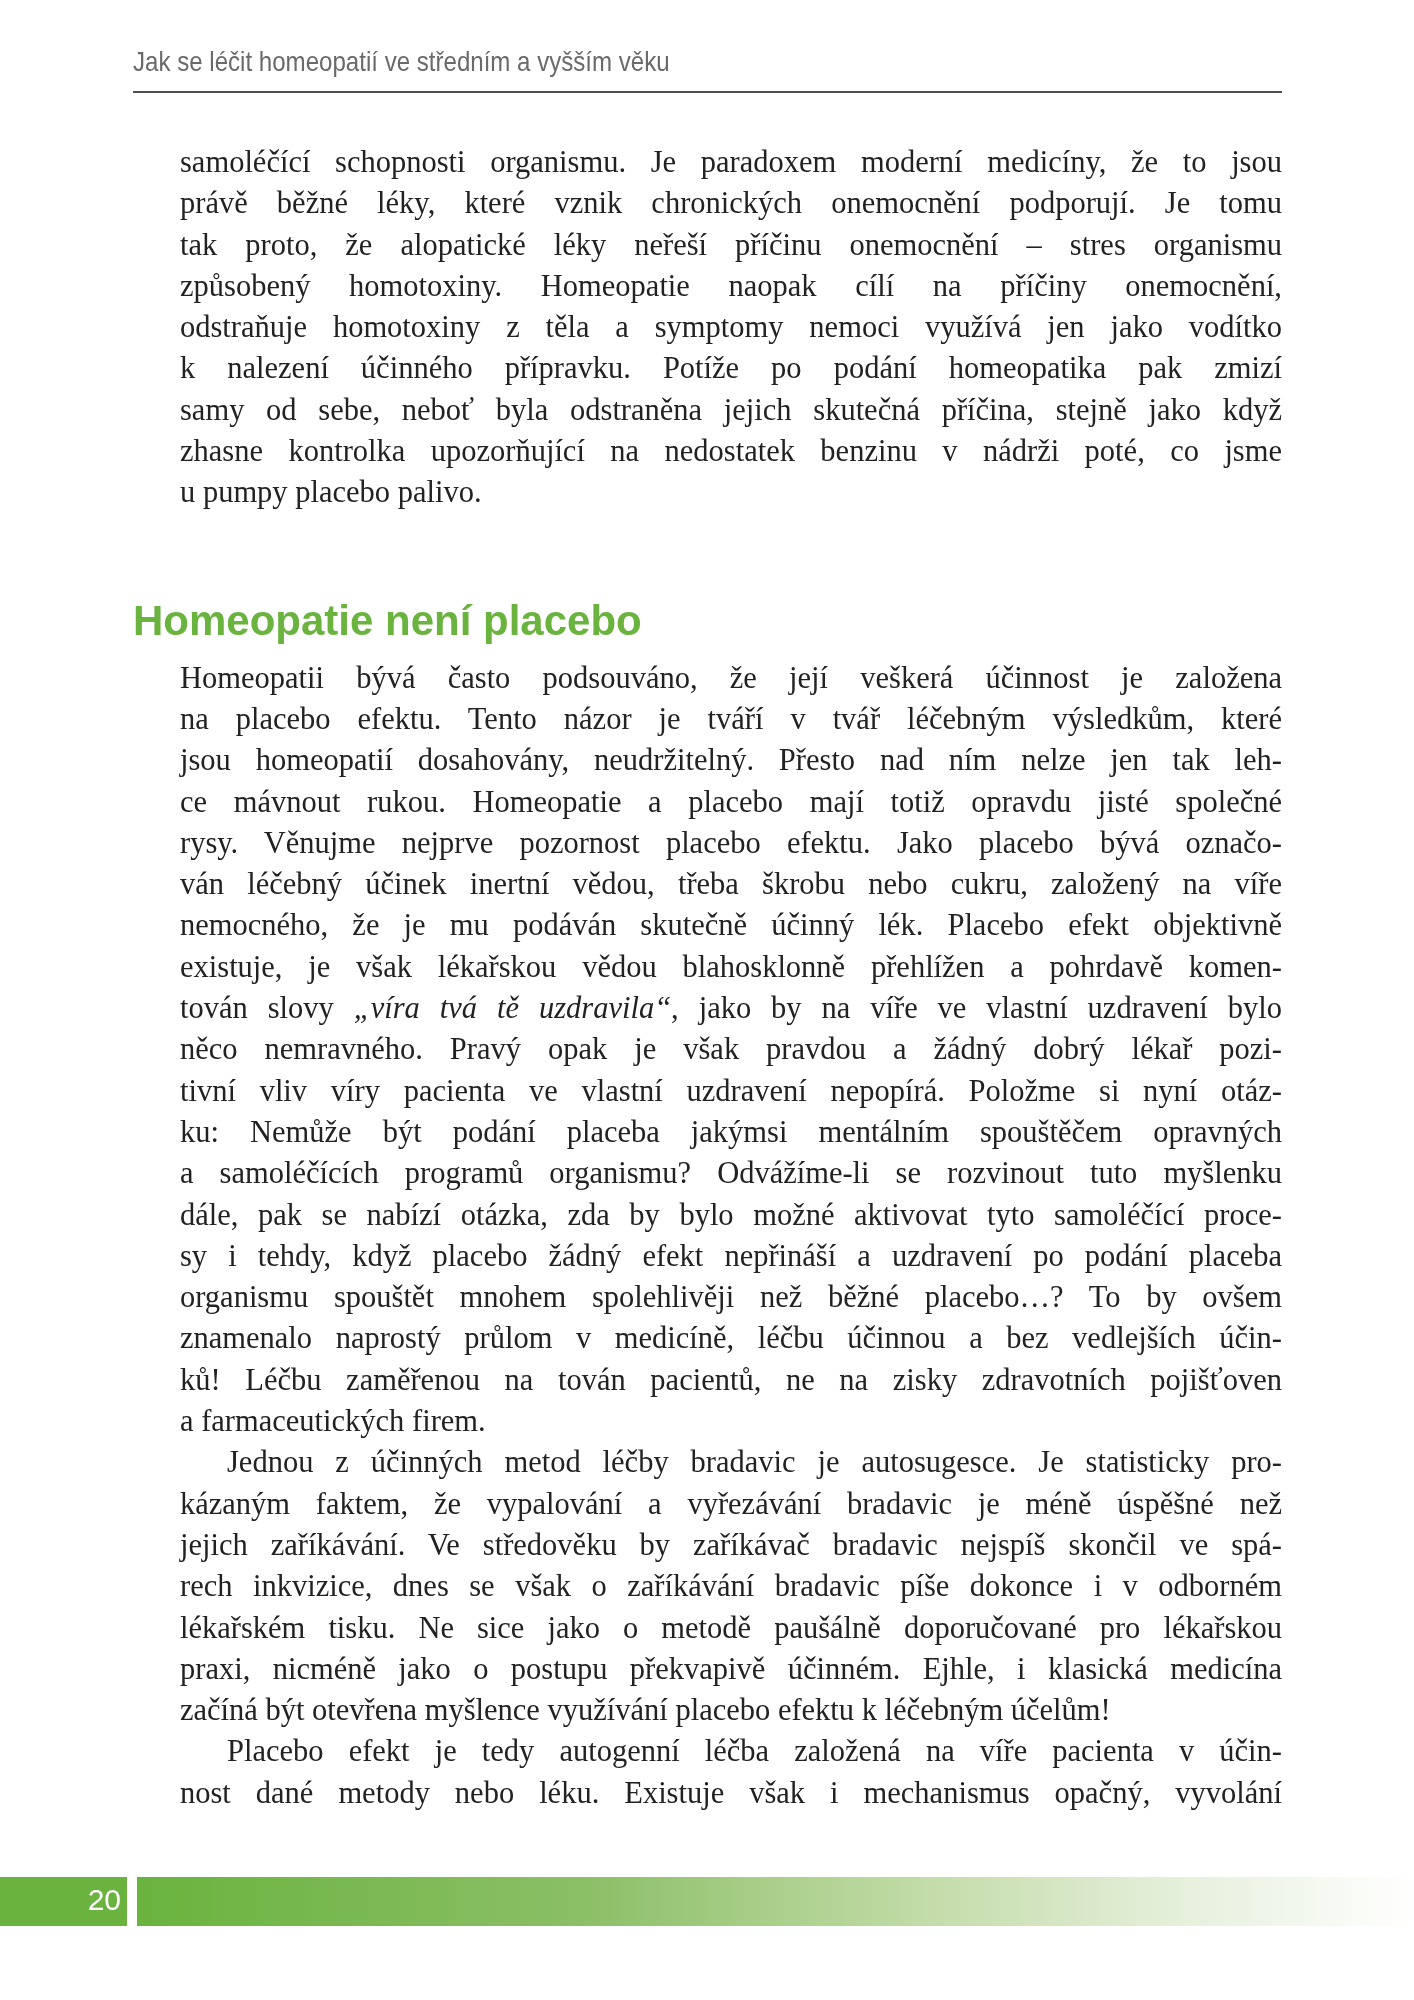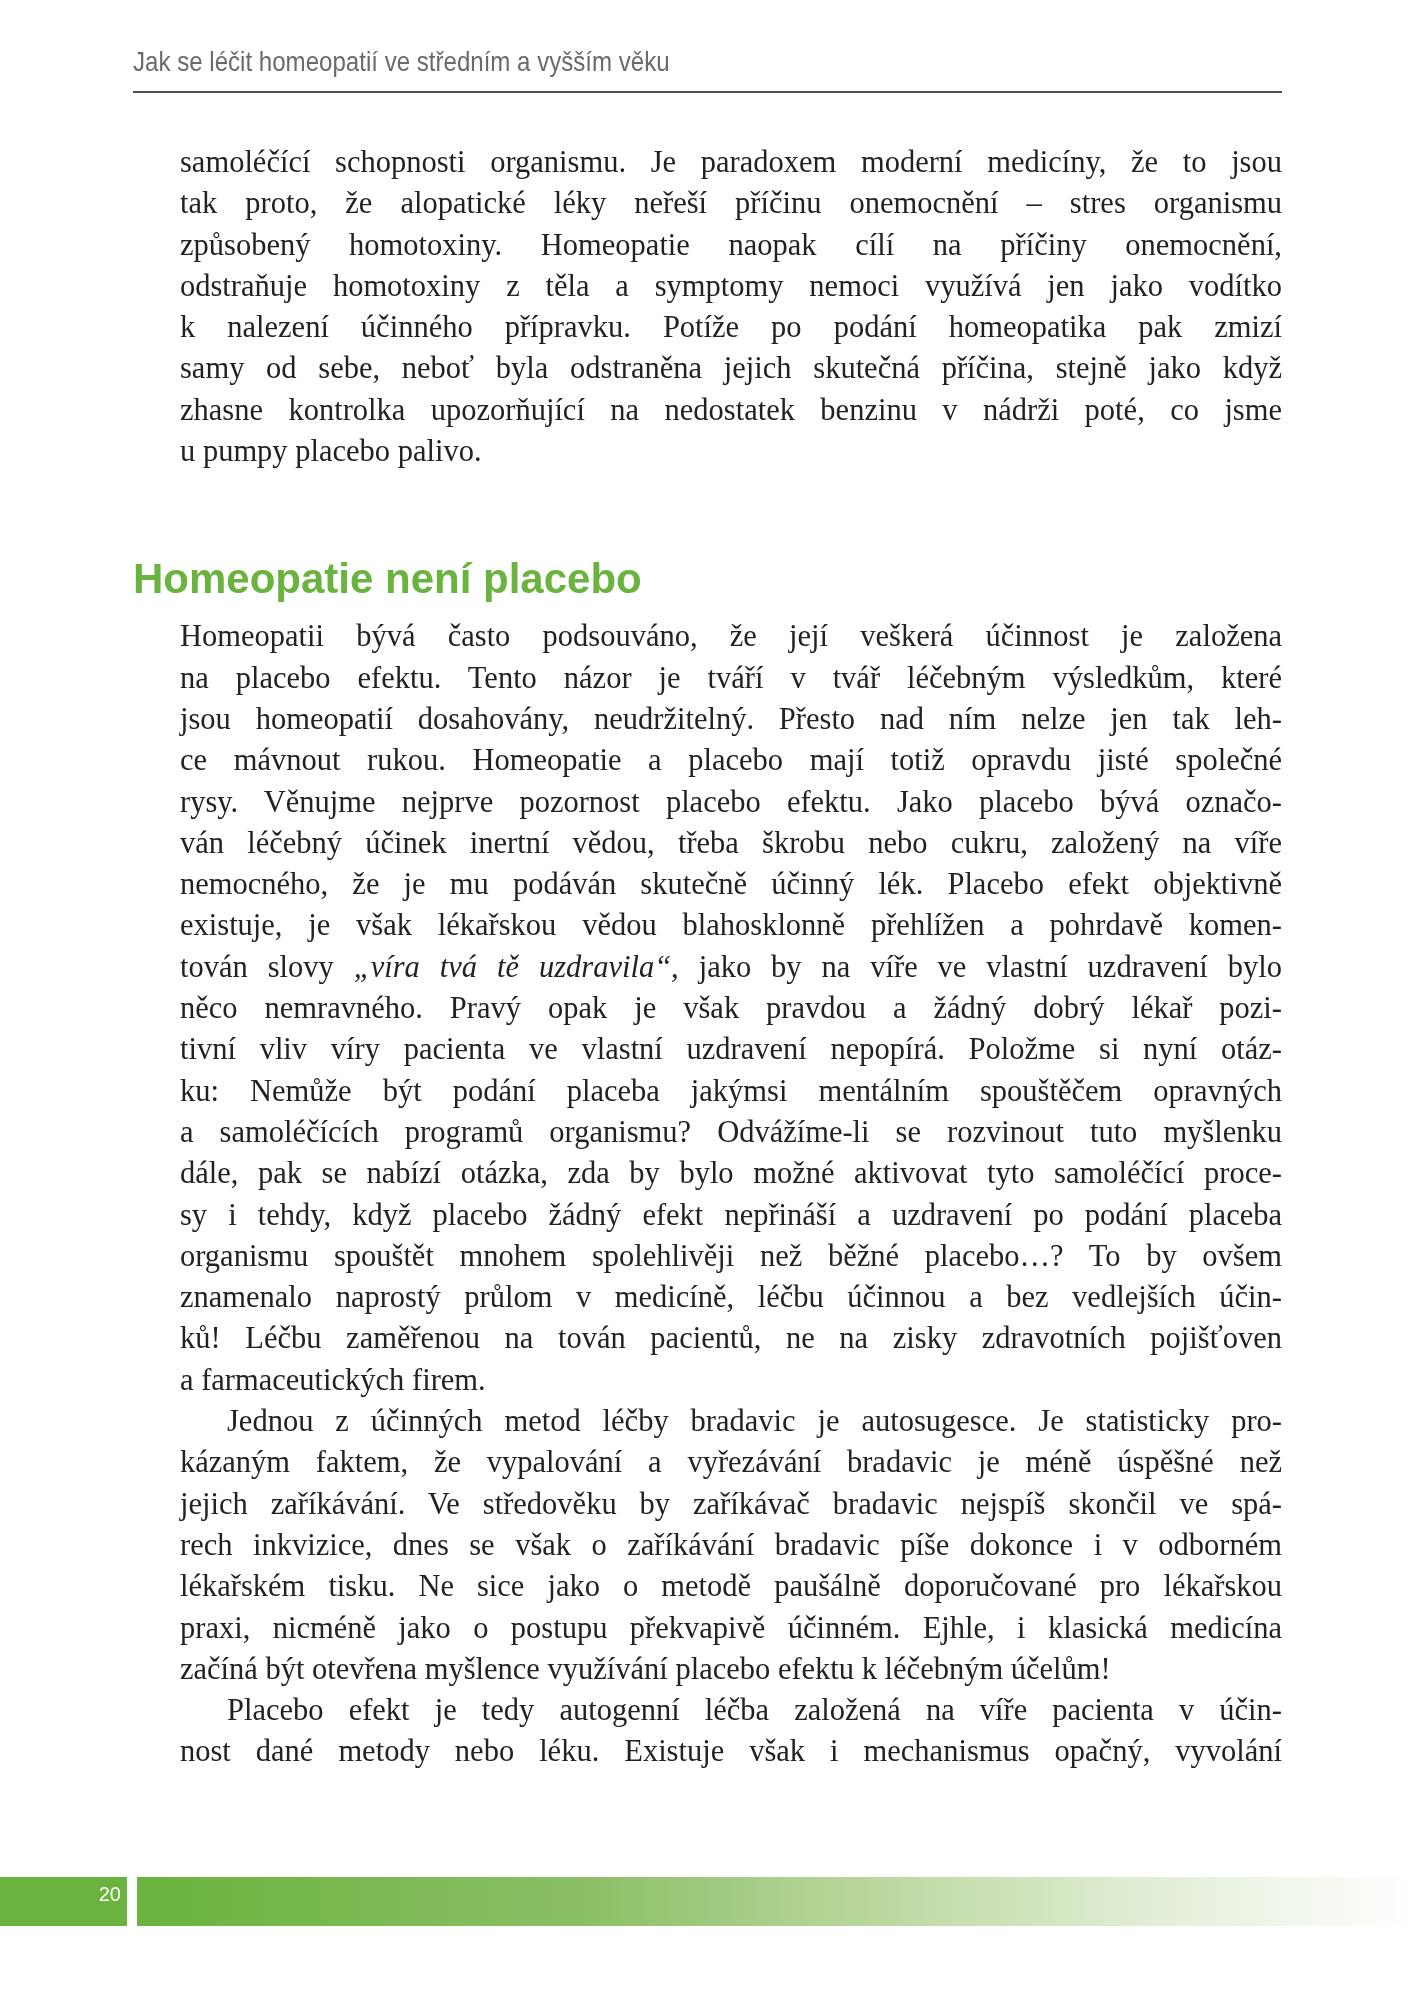--- a/index.html
+++ b/index.html
@@ -31,36 +31,37 @@
     color: #6ab33e; font-size: 42px; line-height: 50px;
     margin-top: 82px; margin-bottom: 12px; height: 50px;
   }
   em { font-style: italic; }
   .footer-box {
     position: absolute; left: 0; top: 1877px; width: 127px; height: 49px;
     background: #6ab33e;
   }
   .page-number {
     position: absolute; right: 6px; top: 6px;
-    font-family: "Liberation Sans", sans-serif; font-size: 20px; color: #ffffff;
+    font-family: "Liberation Sans", sans-serif; font-size: 30px; color: #ffffff;
   }
   .footer-bar {
     position: absolute; left: 137px; top: 1877px; width: 1277px; height: 49px;
     background: linear-gradient(to right, #6ab33e 0%, #8bbf66 35%, #c3dca9 62%, #e6f0dc 82%, #ffffff 100%);
   }
 </style>
 </head>
 <body>
 
 <div class="running-header">Jak se léčit homeopatií ve středním a vyšším věku</div>
 <div class="header-rule"></div>
 
 <div class="content">
   <div>
     <span class="line">samoléčící schopnosti organismu. Je paradoxem moderní medicíny, že to jsou</span>
+    <span class="line">právě běžné léky, které vznik chronických onemocnění podporují. Je tomu</span>
     <span class="line">tak proto, že alopatické léky neřeší příčinu onemocnění – stres organismu</span>
     <span class="line">způsobený homotoxiny. Homeopatie naopak cílí na příčiny onemocnění,</span>
     <span class="line">odstraňuje homotoxiny z těla a symptomy nemoci využívá jen jako vodítko</span>
     <span class="line">k nalezení účinného přípravku. Potíže po podání homeopatika pak zmizí</span>
     <span class="line">samy od sebe, neboť byla odstraněna jejich skutečná příčina, stejně jako když</span>
     <span class="line">zhasne kontrolka upozorňující na nedostatek benzinu v nádrži poté, co jsme</span>
     <span class="line last">u pumpy placebo palivo.</span>
   </div>
 
   <h2 class="heading">Homeopatie není placebo</h2>

